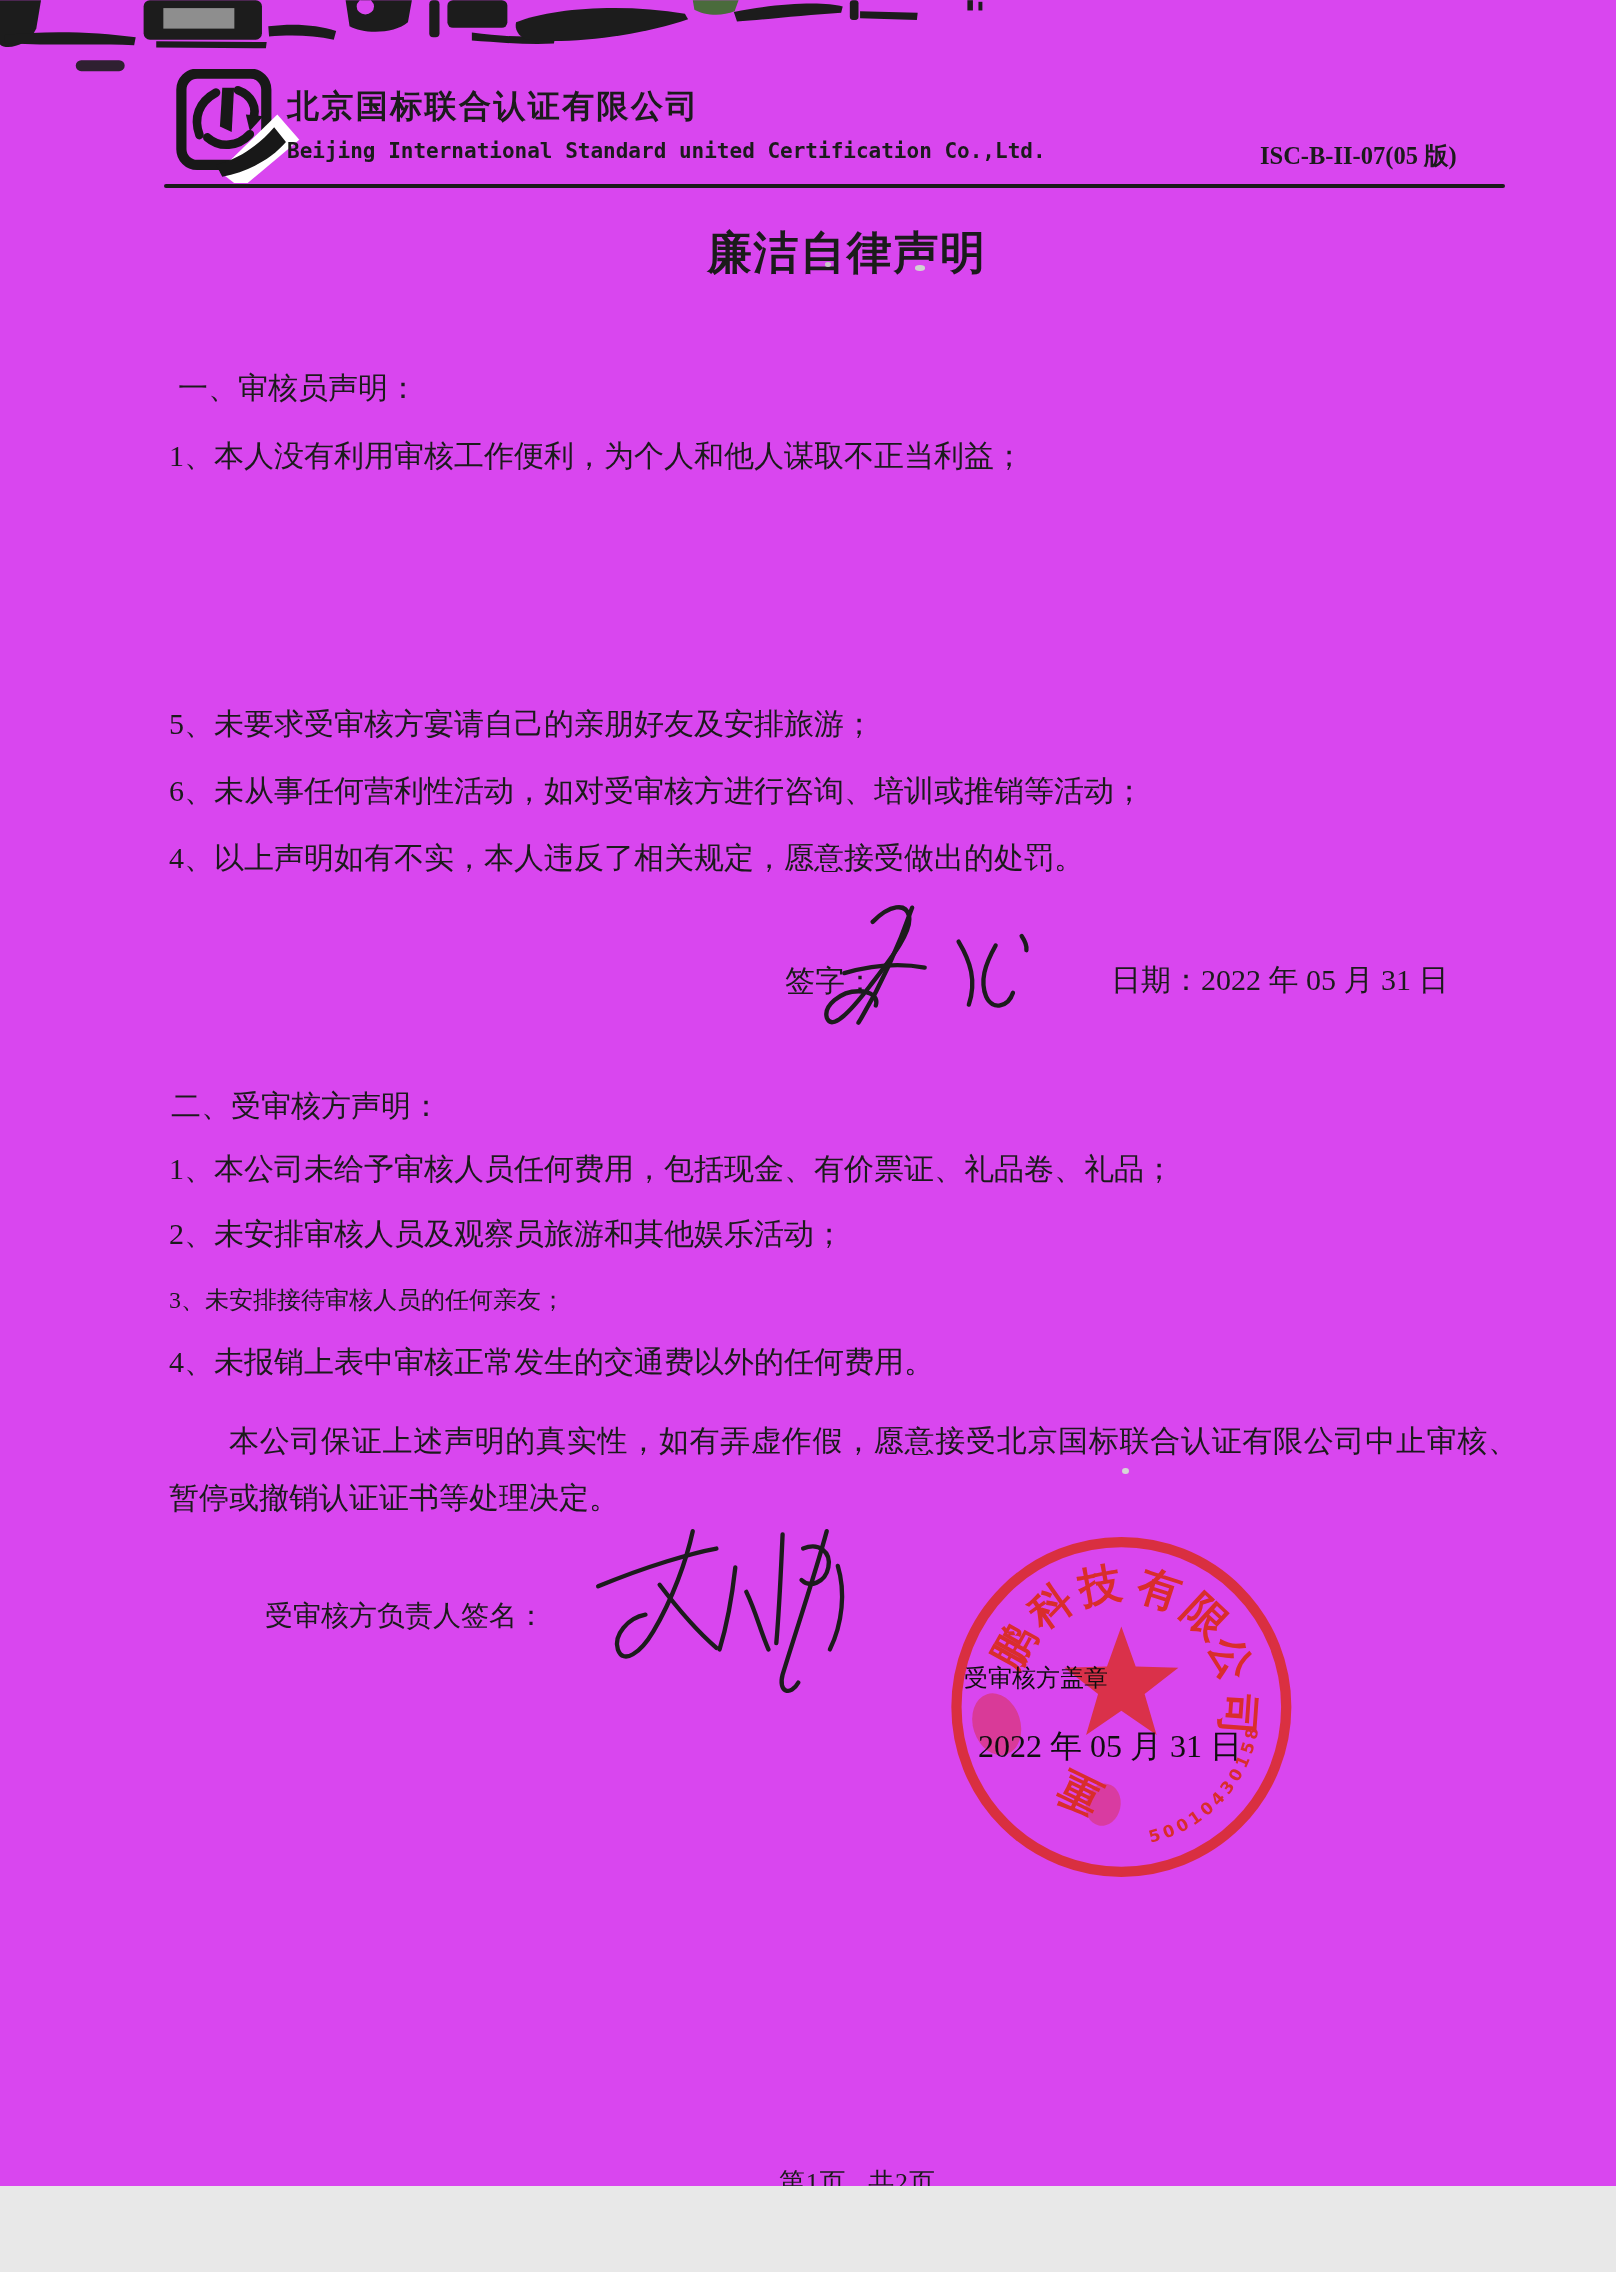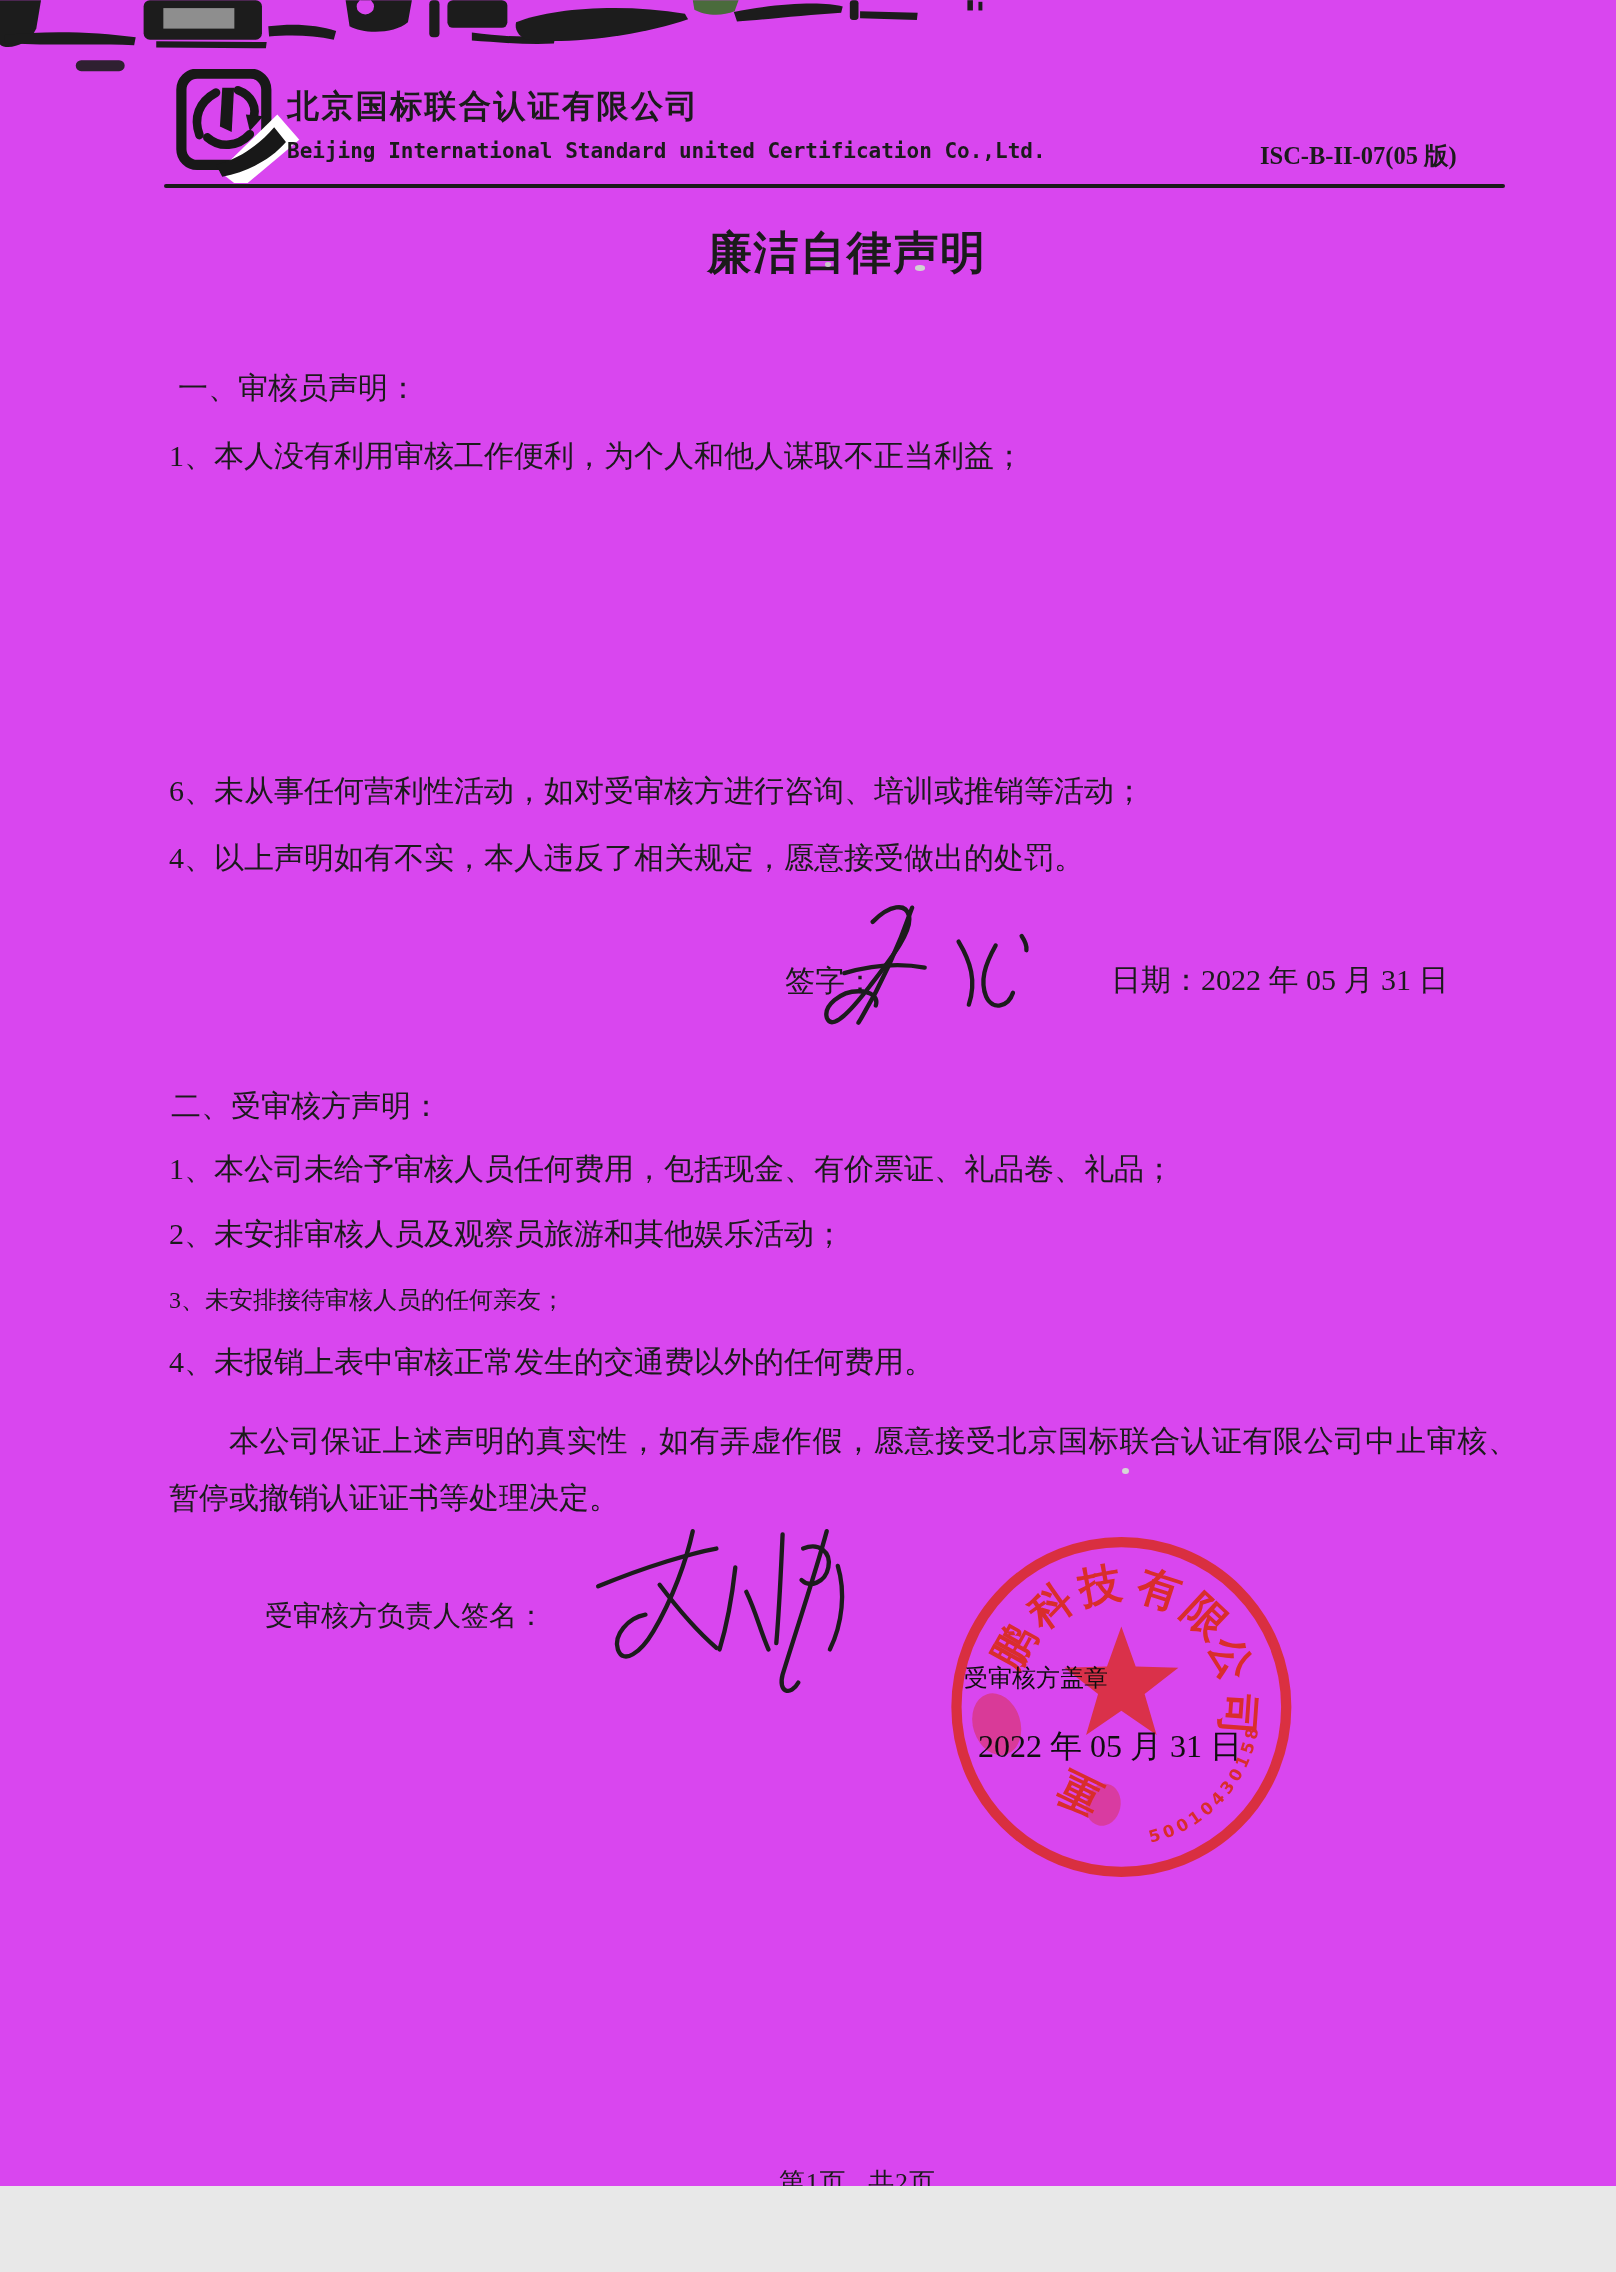--- a/index.html
+++ b/index.html
@@ -56,20 +56,21 @@
 
   <div class="t sans" style="left:287px;top:88px;font-size:32px;font-weight:bold;letter-spacing:2.4px;">北京国标联合认证有限公司</div>
   <div class="t mono" style="left:287px;top:139px;font-size:21px;font-weight:bold;">Beijing International Standard united Certification Co.,Ltd.</div>
   <div class="t serif" style="left:1260px;top:142px;font-size:24.5px;font-weight:bold;">ISC-B-II-07(05 版)</div>
   <div class="rule" style="left:164px;top:184px;width:1341px;height:4px;"></div>
 
   <div class="t sans" style="left:707px;top:227px;font-size:45px;font-weight:bold;letter-spacing:1.6px;">廉洁自律声明</div>
 
   <div class="t" style="left:178px;top:371px;font-size:30px;">一、审核员声明：</div>
   <div class="t" style="left:169px;top:439px;font-size:30px;">1、本人没有利用审核工作便利，为个人和他人谋取不正当利益；</div>
+  <div class="t" style="left:169px;top:707px;font-size:30px;">5、未要求受审核方宴请自己的亲朋好友及安排旅游；</div>
   <div class="t" style="left:169px;top:774px;font-size:30px;">6、未从事任何营利性活动，如对受审核方进行咨询、培训或推销等活动；</div>
   <div class="t" style="left:169px;top:841px;font-size:30px;">4、以上声明如有不实，本人违反了相关规定，愿意接受做出的处罚。</div>
 
   <div class="t" style="left:785px;top:964px;font-size:30px;">签字：</div>
 
   <svg style="left:797px;top:898px" width="268" height="162" viewBox="0 0 340 205">
     <g fill="none" stroke="#1c1c1c" stroke-width="5.5" stroke-linecap="round">
       <path d="M96,30 C118,8 138,6 142,22 C147,42 118,78 92,112 C66,146 44,168 38,152 C33,137 55,118 78,118 C95,118 103,126 100,136"></path>
       <path d="M146,12 C132,52 112,102 78,158"></path>
       <path d="M60,95 C95,85 130,82 162,88"></path>

